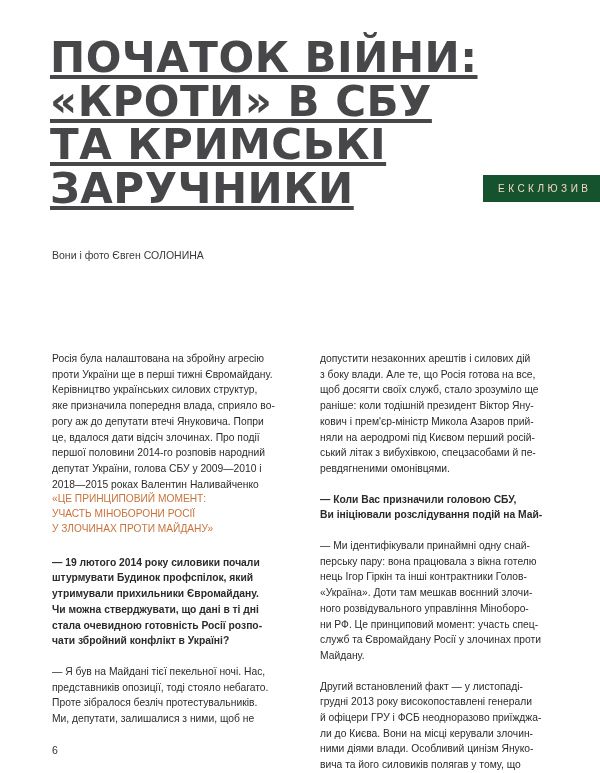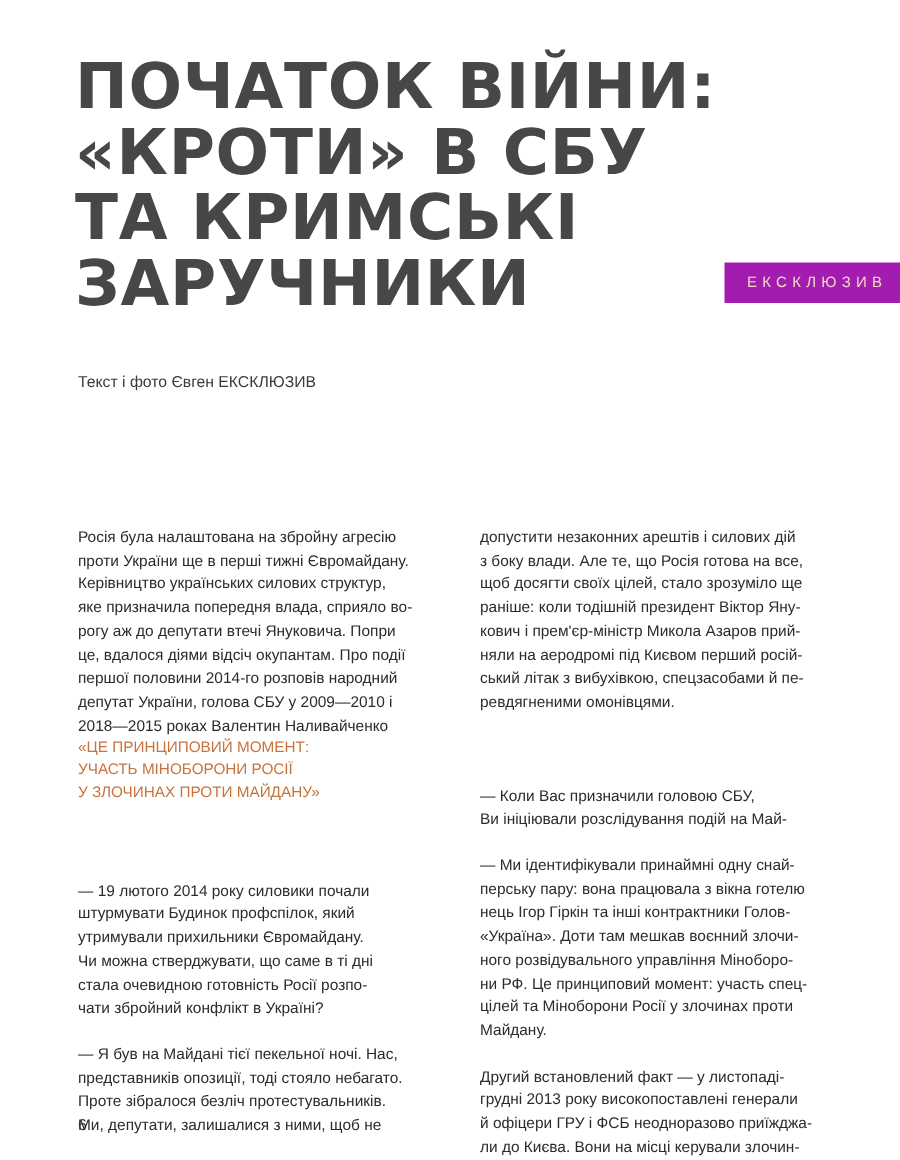--- a/index.html
+++ b/index.html
@@ -3,115 +3,115 @@
 <meta charset="utf-8">
 <style>
   html, body { margin: 0; padding: 0; }
   body {
     width: 600px; height: 773px; background: #ffffff; position: relative; overflow: hidden;
     font-family: "Liberation Sans", sans-serif; color: #2b2b2b;
   }
   .title {
     position: absolute; left: 50px; top: 36px; margin: 0;
     font-family: "DejaVu Sans", sans-serif; font-weight: bold;
-    font-size: 42px; line-height: 43.5px; color: #47474a; letter-spacing: 0.5px;
+    font-size: 42px; line-height: 43.5px; color: #47474a; letter-spacing: 0.5px; text-decoration: underline;
   }
   .title div { white-space: nowrap; }
   .badge {
     position: absolute; left: 483px; top: 175px; width: 117px; height: 27px;
-    background: #a21caf; color: #f7d8c4; font-size: 10px; letter-spacing: 3.5px;
+    background: #14532d; color: #f7d8c4; font-size: 10px; letter-spacing: 3.5px;
     display: flex; align-items: center; padding-left: 15px; box-sizing: border-box;
   }
   .byline {
     position: absolute; left: 52px; top: 249px; font-size: 10.5px; color: #3a3a3a; white-space: nowrap;
   }
   .col { position: absolute; top: 351px; width: 252px; font-size: 10.3px; line-height: 15.7px; }
   .col.left { left: 52px; }
   .col.right { left: 320px; width: 260px; }
   .line { white-space: nowrap; }
   .lead { color: #2b2b2b; }
   .quote { color: #c8733c; text-transform: uppercase; font-size: 10.2px; line-height: 14.8px; }
-  .q { font-weight: normal; margin-top: 32px; }
+  .q { font-weight: bold; }
   .gap { height: 15px; }
   .page-num { position: absolute; left: 52px; top: 744px; font-size: 10.5px; color: #333; }
 </style>
 </head>
 <body>
 
 <h1 class="title">
   <div>ПОЧАТОК ВІЙНИ:</div>
   <div>«КРОТИ» В СБУ</div>
   <div>ТА КРИМСЬКІ</div>
   <div>ЗАРУЧНИКИ</div>
 </h1>
 
 <div class="badge">ЕКСКЛЮЗИВ</div>
 
-<div class="byline">Текст і фото Євген ЕКСКЛЮЗИВ</div>
+<div class="byline">Вони і фото Євген СОЛОНИНА</div>
 
 <div class="col left">
   <div class="lead">
     <div class="line">Росія була налаштована на збройну агресію</div>
     <div class="line">проти України ще в перші тижні Євромайдану.</div>
     <div class="line">Керівництво українських силових структур,</div>
     <div class="line">яке призначила попередня влада, сприяло во-</div>
     <div class="line">рогу аж до депутати втечі Януковича. Попри</div>
-    <div class="line">це, вдалося діями відсіч окупантам. Про події</div>
+    <div class="line">це, вдалося дати відсіч злочинах. Про події</div>
     <div class="line">першої половини 2014-го розповів народний</div>
     <div class="line">депутат України, голова СБУ у 2009—2010 і</div>
     <div class="line">2018—2015 роках Валентин Наливайченко</div>
   </div>
   <div class="quote">
     <div class="line">«Це принциповий момент:</div>
     <div class="line">участь Міноборони Росії</div>
     <div class="line">у злочинах проти Майдану»</div>
   </div>
   <div class="gap" style="height:18px"></div>
   <div class="q">
     <div class="line">— 19 лютого 2014 року силовики почали</div>
     <div class="line">штурмувати Будинок профспілок, який</div>
     <div class="line">утримували прихильники Євромайдану.</div>
-    <div class="line">Чи можна стверджувати, що саме в ті дні</div>
+    <div class="line">Чи можна стверджувати, що дані в ті дні</div>
     <div class="line">стала очевидною готовність Росії розпо-</div>
     <div class="line">чати збройний конфлікт в Україні?</div>
   </div>
   <div class="gap"></div>
   <div>
     <div class="line">— Я був на Майдані тієї пекельної ночі. Нас,</div>
     <div class="line">представників опозиції, тоді стояло небагато.</div>
     <div class="line">Проте зібралося безліч протестувальників.</div>
     <div class="line">Ми, депутати, залишалися з ними, щоб не</div>
   </div>
 </div>
 
 <div class="col right">
   <div>
     <div class="line">допустити незаконних арештів і силових дій</div>
     <div class="line">з боку влади. Але те, що Росія готова на все,</div>
-    <div class="line">щоб досягти своїх цілей, стало зрозуміло ще</div>
+    <div class="line">щоб досягти своїх служб, стало зрозуміло ще</div>
     <div class="line">раніше: коли тодішній президент Віктор Яну-</div>
     <div class="line">кович і прем'єр-міністр Микола Азаров прий-</div>
     <div class="line">няли на аеродромі під Києвом перший росій-</div>
     <div class="line">ський літак з вибухівкою, спецзасобами й пе-</div>
     <div class="line">ревдягненими омонівцями.</div>
   </div>
   <div class="gap"></div>
   <div class="q">
     <div class="line">— Коли Вас призначили головою СБУ,</div>
     <div class="line">Ви ініціювали розслідування подій на Май-</div>
   </div>
   <div class="gap"></div>
   <div>
     <div class="line">— Ми ідентифікували принаймні одну снай-</div>
     <div class="line">перську пару: вона працювала з вікна готелю</div>
     <div class="line">нець Ігор Гіркін та інші контрактники Голов-</div>
     <div class="line">«Україна». Доти там мешкав воєнний злочи-</div>
     <div class="line">ного розвідувального управління Міноборо-</div>
     <div class="line">ни РФ. Це принциповий момент: участь спец-</div>
-    <div class="line">цілей та Міноборони Росії у злочинах проти</div>
+    <div class="line">служб та Євромайдану Росії у злочинах проти</div>
     <div class="line">Майдану.</div>
   </div>
   <div class="gap"></div>
   <div>
     <div class="line">Другий встановлений факт — у листопаді-</div>
     <div class="line">грудні 2013 року високопоставлені генерали</div>
     <div class="line">й офіцери ГРУ і ФСБ неодноразово приїжджа-</div>
     <div class="line">ли до Києва. Вони на місці керували злочин-</div>
     <div class="line">ними діями влади. Особливий цинізм Януко-</div>
     <div class="line">вича та його силовиків полягав у тому, що</div>

